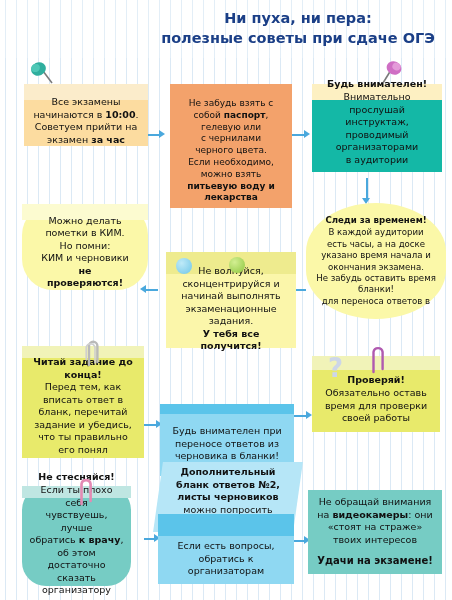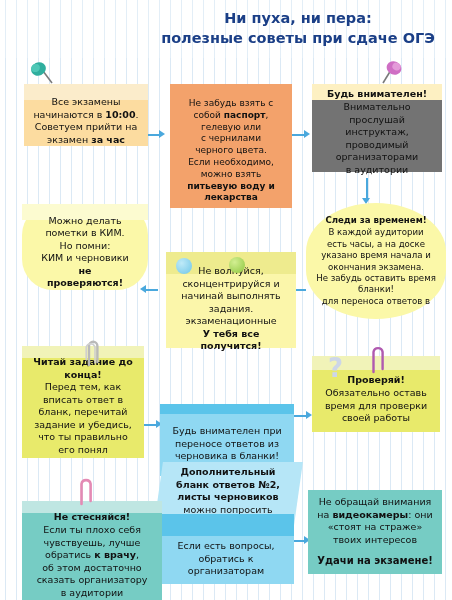--- a/index.html
+++ b/index.html
@@ -73,21 +73,21 @@
     display: flex; flex-direction: column; justify-content: center;
     z-index: 5;
   }
   .card b { font-weight: bold; }
   .card .ttl { font-weight: bold; display: block; margin-bottom: 1px; }
 
   
   .c-amber   { background: #fcdca0; }
   .c-amber-t { background: #fbeccb; }
   .c-orange  { background: #f3a26b; }
-  .c-gold    { background: #737373; }
+  .c-gold    { background: #14b8a6; justify-content: flex-end; }
   .c-gold-t  { background: #fdf0c2; }
   .c-yellow  { background: #fbf8a8; border-radius: 31px; }
   .c-yellow3 { background: #fcfbd0; }
   .c-lime    { background: #e8ea6b; }
   .c-lime-t  { background: #f1f3b8; }
   .c-cream   { background: #fbf6aa; }
   .c-blue    { background: #8fd8f2; }
   .c-blue-lt { background: #b6e6f7; }
   .c-blue-d  { background: #5bc4ea; }
   .c-teal    { background: #76ccc4; }
@@ -248,22 +248,22 @@
     <div><b>проверяются!</b></div>
   </div>
 </div>
 
 <div class="card c-cream" style="left:166px; top:252px; width:130px; height:96px;">
   <div class="strip-top" style="background:#eeeb8e; height:22px;"></div>
   <div style="position:relative; z-index:2; padding-top:18px;">
     <div>Не волнуйся,</div>
     <div>сконцентрируйся и</div>
     <div>начинай выполнять</div>
+    <div>экзаменационные</div>
     <div>задания.</div>
-    <div>экзаменационные</div>
     <div><b>У тебя все</b></div>
     <div><b>получится!</b></div>
   </div>
 </div>
 <div class="fold" style="left:166px; top:318px; border-width:0 0 22px 22px; border-color:transparent transparent transparent #e6e294;"></div>
 
 <div class="card c-yellow oval" style="left:306px; top:203px; width:140px; height:116px; font-size:8.6px; line-height:11.4px; padding:8px 6px;">
   <div style="position:relative; z-index:2;">
     <span class="ttl">Следи за временем!</span>
     <div>В каждой аудитории</div>
@@ -321,21 +321,21 @@
 
 <div class="card c-blue" style="left:158px; top:514px; width:136px; height:70px;">
   <div class="strip-top c-blue-d" style="height:22px;"></div>
   <div style="position:relative; z-index:2; padding-top:20px;">
     <div>Если есть вопросы,</div>
     <div>обратись к</div>
     <div>организаторам</div>
   </div>
 </div>
 
-<div class="card c-teal" style="left:22px; top:501px; width:140px; height:100px;">
+<div class="card c-teal" style="left:22px; top:486px; width:109px; height:100px;border-radius:24px;">
   <div class="strip-top c-teal-t" style="height:12px;"></div>
   <div style="position:relative; z-index:2; padding-top:8px;">
     <span class="ttl">Не стесняйся!</span>
     <div>Если ты плохо себя</div>
     <div>чувствуешь, лучше</div>
     <div><span>обратись </span><b>к врачу</b><span>,</span></div>
     <div>об этом достаточно</div>
     <div>сказать организатору</div>
     <div>в аудитории</div>
   </div>

